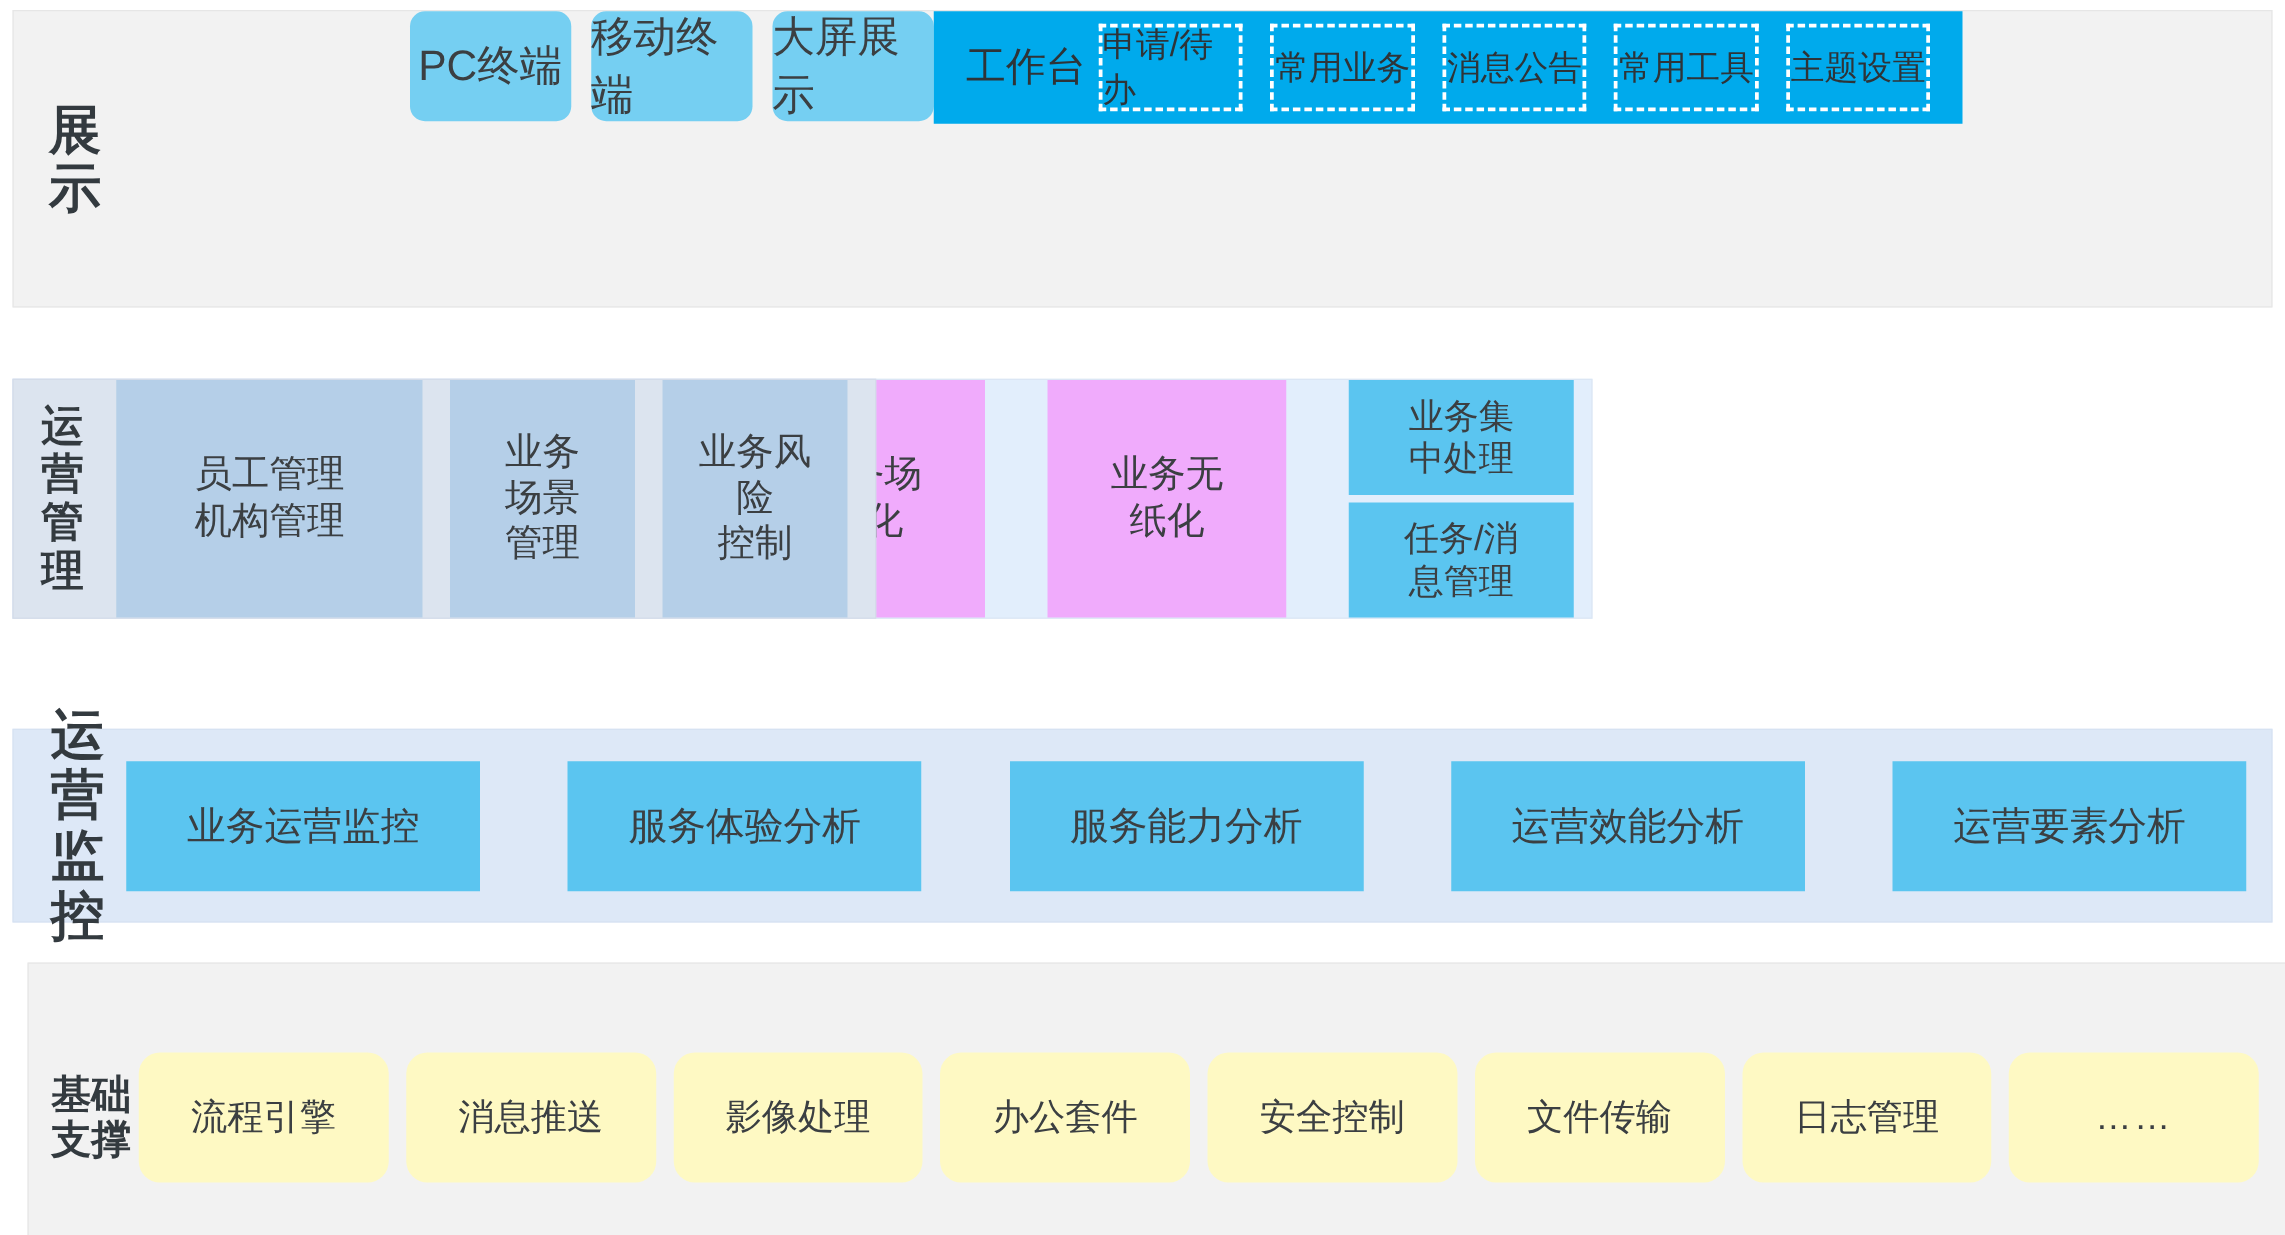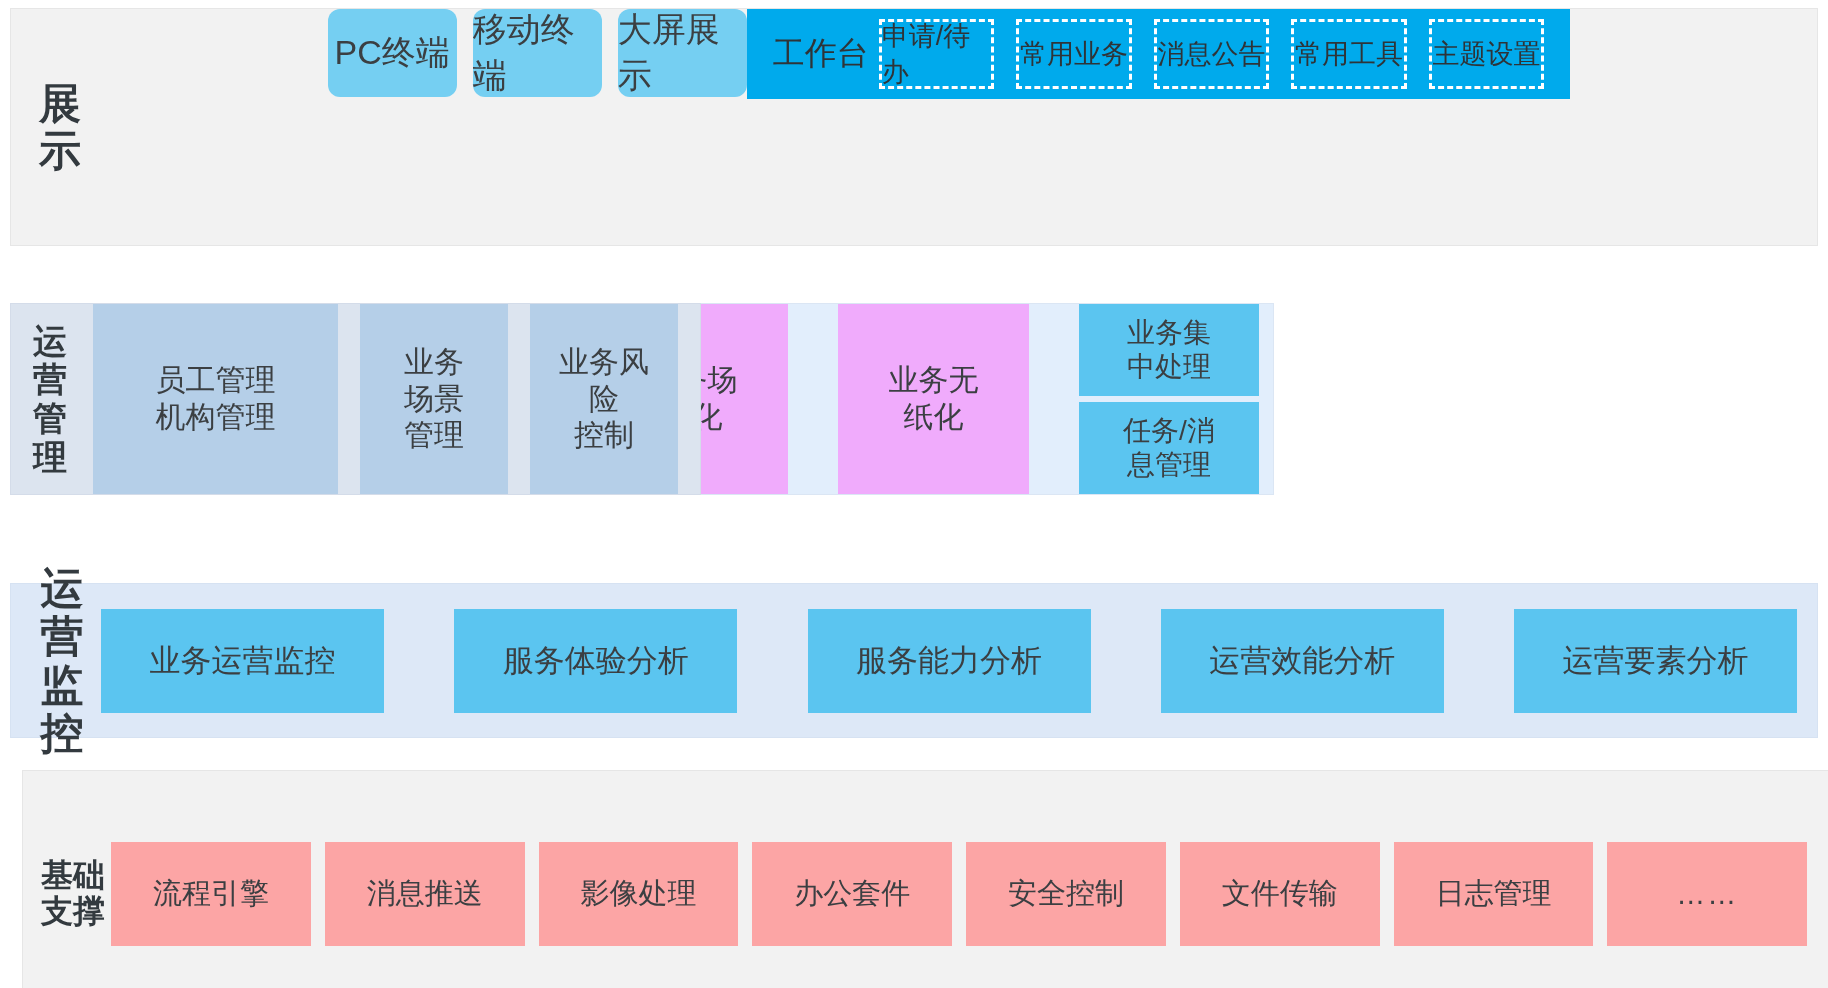--- a/index.html
+++ b/index.html
@@ -123,23 +123,23 @@
 
   
   #band-foundation{
     left:22px;top:770px;width:1808px;height:248px;
     background:#f2f2f2;border:1px solid #e6e6e6;
     padding:0 22px 0 12px;
   }
   #band-foundation .band-label{width:76px;font-size:32px;line-height:1.12;}
   .fnd-boxes{flex:1;display:flex;align-items:center;justify-content:space-between;gap:14px;}
   .fnd-box{
-    flex:1;height:104px;background:#fca5a5;
-    display:flex;align-items:center;justify-content:center;
-    font-size:29px;color:#3b3f42;white-space:nowrap;
+    flex:1;height:104px;background:#fef9c3;
+    display:flex;align-items:center;justify-content:center;
+    font-size:29px;color:#3b3f42;white-space:nowrap;border-radius:17px;
   }
   .fnd-box.ellipsis{letter-spacing:2px;}
 </style>
 </head>
 <body>
 
 <div class="canvas">
 
   <section class="band" id="band-presentation">
     <div class="band-label">展

